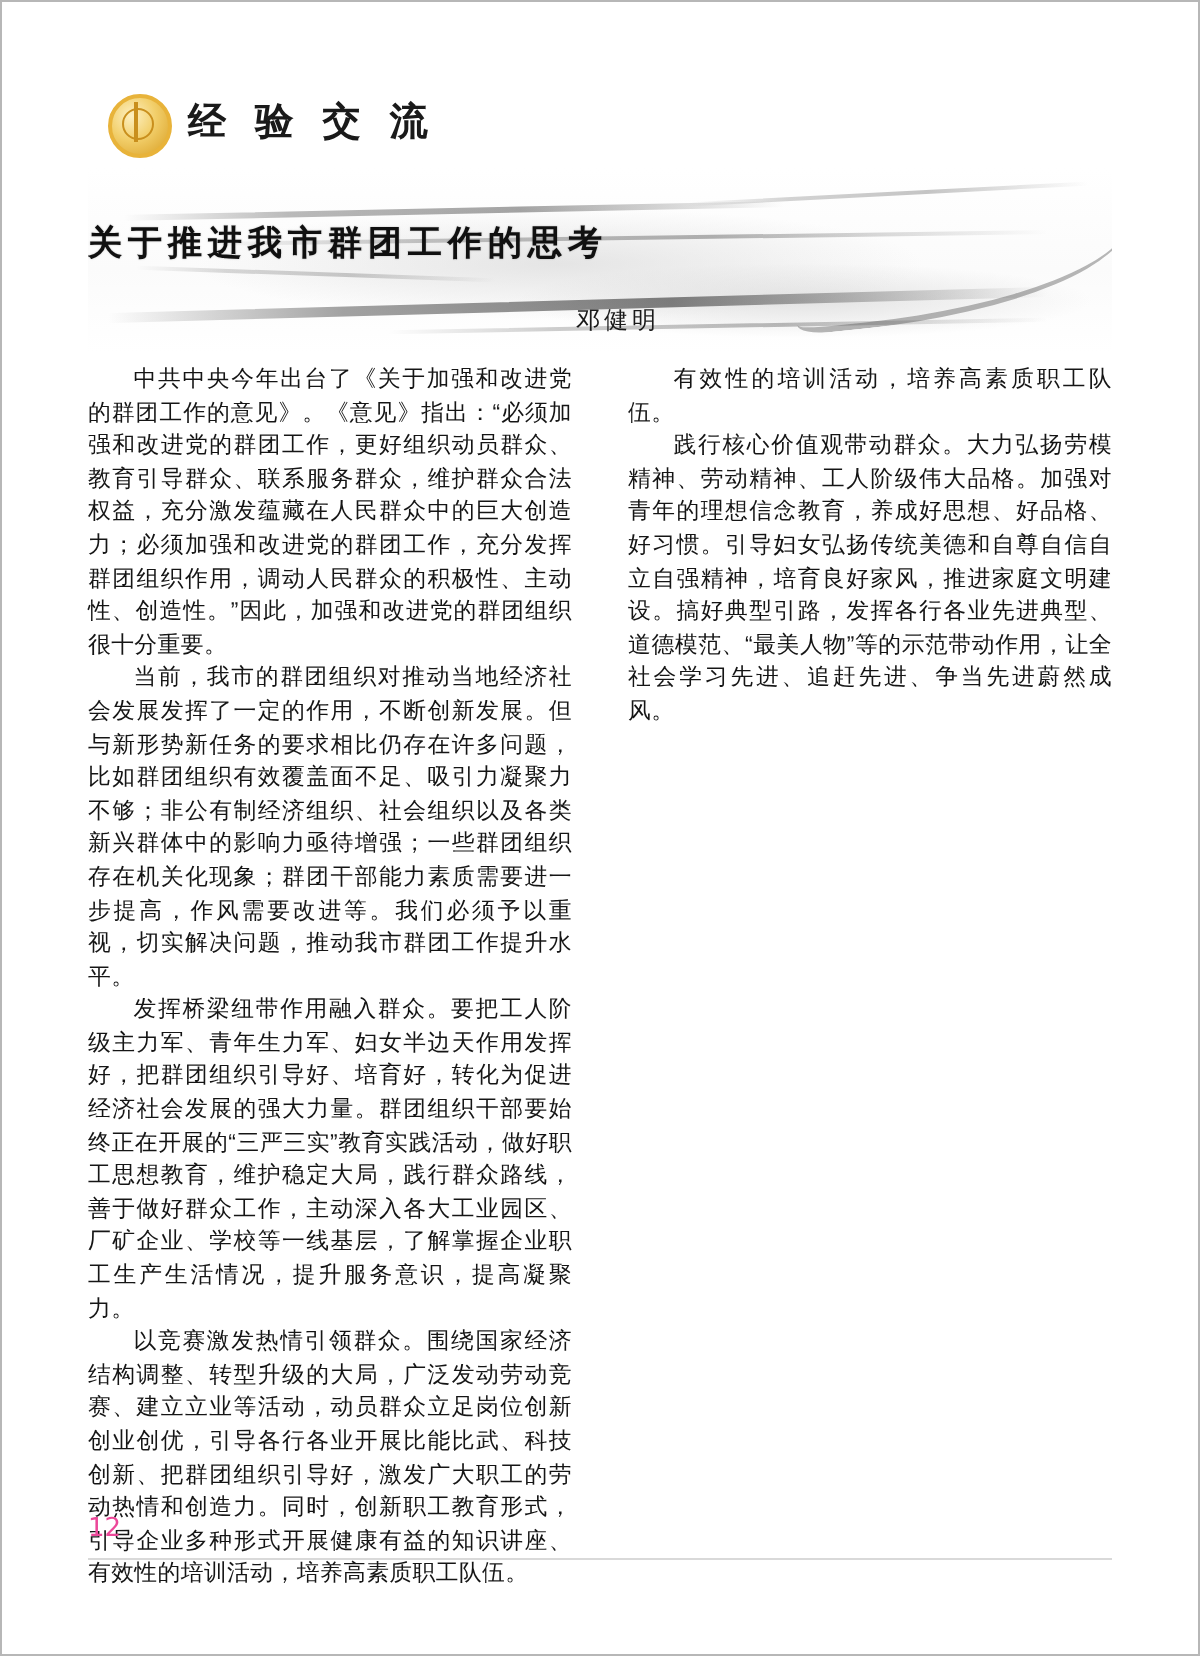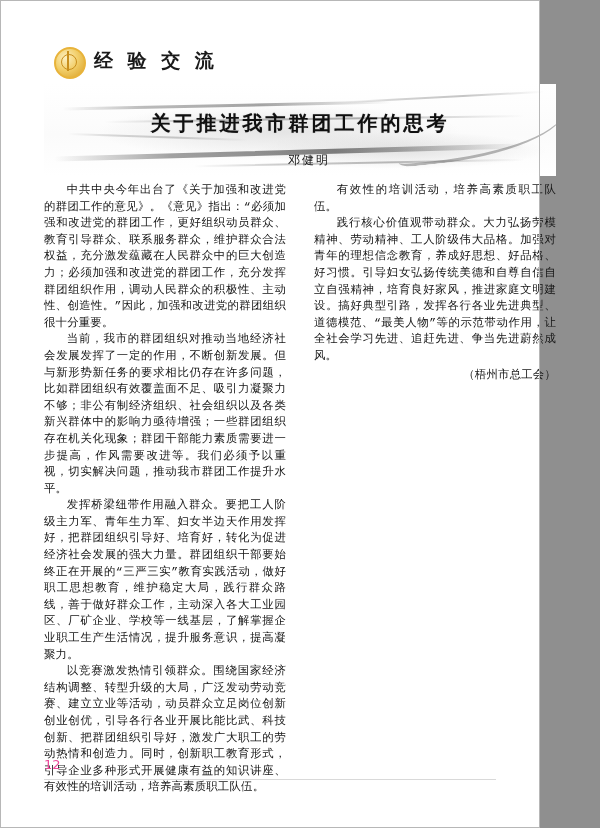--- a/index.html
+++ b/index.html
@@ -8,21 +8,21 @@
     background: #8f8f8f;
   }
   body {
     width: 600px;
     height: 828px;
     overflow: hidden;
     font-family: "DejaVu Sans", sans-serif;
   }
   #page {
     position: relative;
-    width: 540px;
+    width: 600px;
     height: 828px;
     background: #ffffff;
     box-sizing: border-box;
     padding-left: 12px;
   }
   
   #page::after {
     content: "";
     position: absolute;
     left: 0; top: 0; right: 0; bottom: 0;
@@ -113,23 +113,23 @@
     border-bottom: 3px solid rgba(70,70,70,0.55);
     border-radius: 0 0 80% 10%;
     transform: rotate(-6deg);
     opacity: .7;
   }
   .article-title {
     position: absolute;
     left: 0;
     right: 0;
     top: 26px;
-    text-align: center;
+    text-align: left;
     font-family: Liberation Serif, serif;
-    font-size: 20px;
+    font-size: 17px;
     font-weight: bold;
     letter-spacing: 3px;
     color: #101010;
     text-shadow: 0 0 1px rgba(0,0,0,0.25);
   }
   .author {
     position: absolute;
     left: 18px;
     right: 0;
     top: 68px;
@@ -146,21 +146,21 @@
     left: 0;
     width: 512px;
     display: flex;
     gap: 28px;
   }
   .col {
     width: 242px;
   }
   .col p {
     margin: 0;
-    font-family: Liberation Mono, monospace;
+    font-family: Liberation Sans, sans-serif;
     font-size: 11.4px;
     line-height: 16.6px;
     color: #151515;
     text-align: justify;
     text-indent: 2em;
     letter-spacing: 0.2px;
   }
   .col p.signature {
     text-align: right;
     text-indent: 0;
@@ -214,21 +214,20 @@
     <div class="columns">
       <div class="col">
         <p>中共中央今年出台了《关于加强和改进党的群团工作的意见》。《意见》指出：“必须加强和改进党的群团工作，更好组织动员群众、教育引导群众、联系服务群众，维护群众合法权益，充分激发蕴藏在人民群众中的巨大创造力；必须加强和改进党的群团工作，充分发挥群团组织作用，调动人民群众的积极性、主动性、创造性。”因此，加强和改进党的群团组织很十分重要。</p>
         <p>当前，我市的群团组织对推动当地经济社会发展发挥了一定的作用，不断创新发展。但与新形势新任务的要求相比仍存在许多问题，比如群团组织有效覆盖面不足、吸引力凝聚力不够；非公有制经济组织、社会组织以及各类新兴群体中的影响力亟待增强；一些群团组织存在机关化现象；群团干部能力素质需要进一步提高，作风需要改进等。我们必须予以重视，切实解决问题，推动我市群团工作提升水平。</p>
         <p>发挥桥梁纽带作用融入群众。要把工人阶级主力军、青年生力军、妇女半边天作用发挥好，把群团组织引导好、培育好，转化为促进经济社会发展的强大力量。群团组织干部要始终正在开展的“三严三实”教育实践活动，做好职工思想教育，维护稳定大局，践行群众路线，善于做好群众工作，主动深入各大工业园区、厂矿企业、学校等一线基层，了解掌握企业职工生产生活情况，提升服务意识，提高凝聚力。</p>
         <p>以竞赛激发热情引领群众。围绕国家经济结构调整、转型升级的大局，广泛发动劳动竞赛、建立立业等活动，动员群众立足岗位创新创业创优，引导各行各业开展比能比武、科技创新、把群团组织引导好，激发广大职工的劳动热情和创造力。同时，创新职工教育形式，引导企业多种形式开展健康有益的知识讲座、有效性的培训活动，培养高素质职工队伍。</p>
       </div>
       <div class="col">
         <p>有效性的培训活动，培养高素质职工队伍。</p>
         <p>践行核心价值观带动群众。大力弘扬劳模精神、劳动精神、工人阶级伟大品格。加强对青年的理想信念教育，养成好思想、好品格、好习惯。引导妇女弘扬传统美德和自尊自信自立自强精神，培育良好家风，推进家庭文明建设。搞好典型引路，发挥各行各业先进典型、道德模范、“最美人物”等的示范带动作用，让全社会学习先进、追赶先进、争当先进蔚然成风。</p>
-        <p class="signature">（梧州市总工会）</p>
       </div>
     </div>
 
   </div>
 
   <div class="folio">12</div>
   <div class="rule"></div>
 </div>
 
 </body></html>

